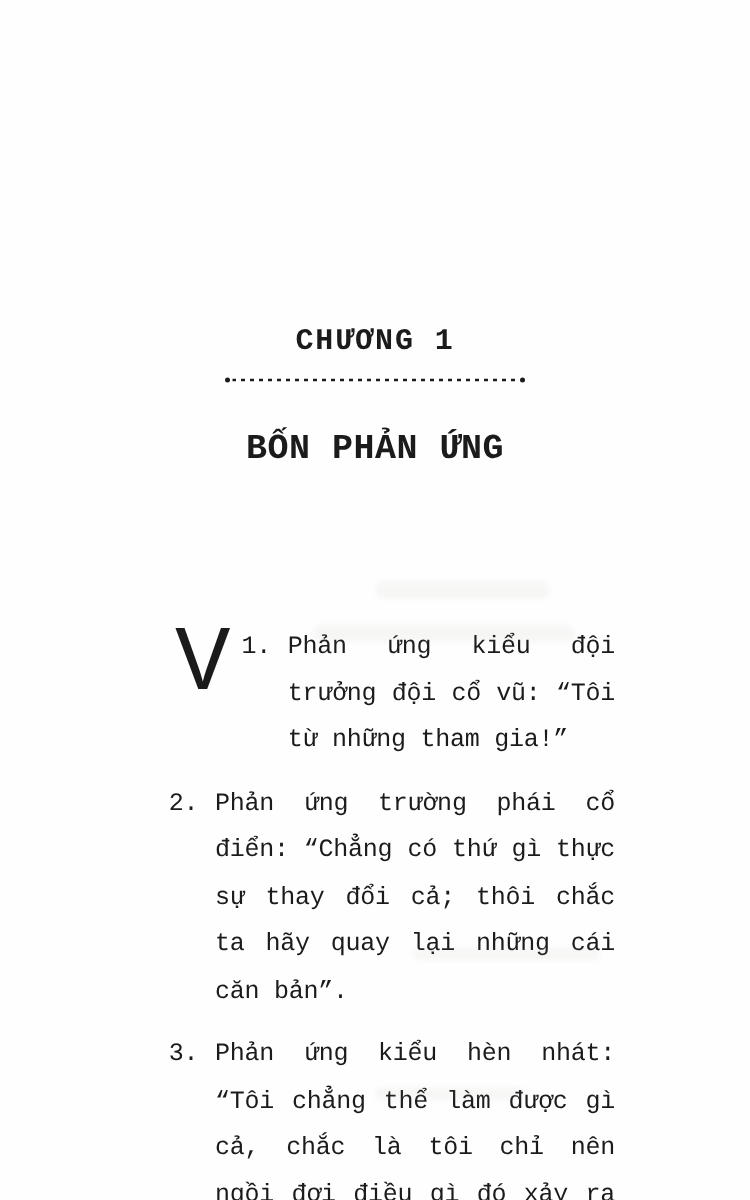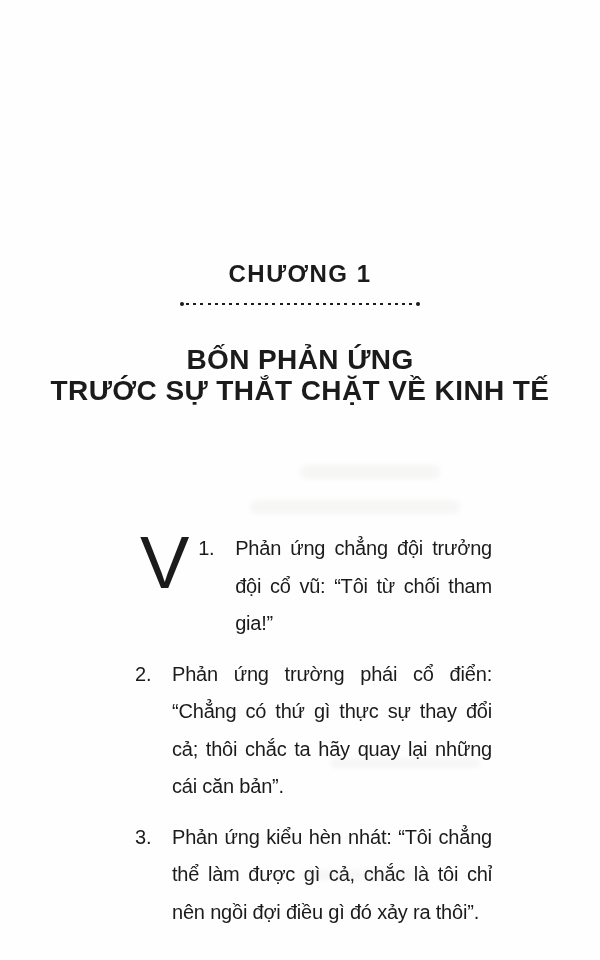--- a/index.html
+++ b/index.html
@@ -4,21 +4,21 @@
 <title>Book page</title>
 <style>
   html, body { margin: 0; padding: 0; background: #e8e8e8; }
   .page {
     position: relative;
     width: 600px;
     height: 960px;
     margin: 0 auto;
     background: #fefefe;
     color: #1b1b1b;
-    font-family: Liberation Sans, sans-serif;
+    font-family: Liberation Mono, monospace;
     overflow: hidden;
   }
   
   .ghost {
     position: absolute;
     height: 14px;
     border-radius: 7px;
     background: #9a9a90;
     opacity: 0.07;
     filter: blur(2px);
@@ -110,32 +110,31 @@
   <div class="chapter-heading">CHƯƠNG 1</div>
 
   <div class="separator">
     <span class="end-dot"></span>
     <span class="dash-line"></span>
     <span class="end-dot"></span>
   </div>
 
   <h1 class="chapter-title" style="margin-top:38px;">
     <span>BỐN PHẢN ỨNG</span><br>
-    <span>TRƯỚC SỰ THẮT CHẶT VỀ KINH TẾ</span>
   </h1>
 
   <p class="intro-paragraph">
     <span class="drop-cap">V</span>
   </p>
 
   <div class="reaction-list">
 
     <div class="list-item">
       <span class="item-number">1.</span>
-      <span class="item-text">Phản ứng chẳng đội trưởng đội cổ vũ: “Tôi từ chối tham gia!”</span>
+      <span class="item-text">Phản ứng kiểu đội trưởng đội cổ vũ: “Tôi từ những tham gia!”</span>
     </div>
 
     <div class="list-item">
       <span class="item-number">2.</span>
       <span class="item-text">Phản ứng trường phái cổ điển: “Chẳng có thứ gì thực sự thay đổi cả; thôi chắc ta hãy quay lại những cái căn bản”.</span>
     </div>
 
     <div class="list-item">
       <span class="item-number">3.</span>
       <span class="item-text">Phản ứng kiểu hèn nhát: “Tôi chẳng thể làm được gì cả, chắc là tôi chỉ nên ngồi đợi điều gì đó xảy ra thôi”.</span>

